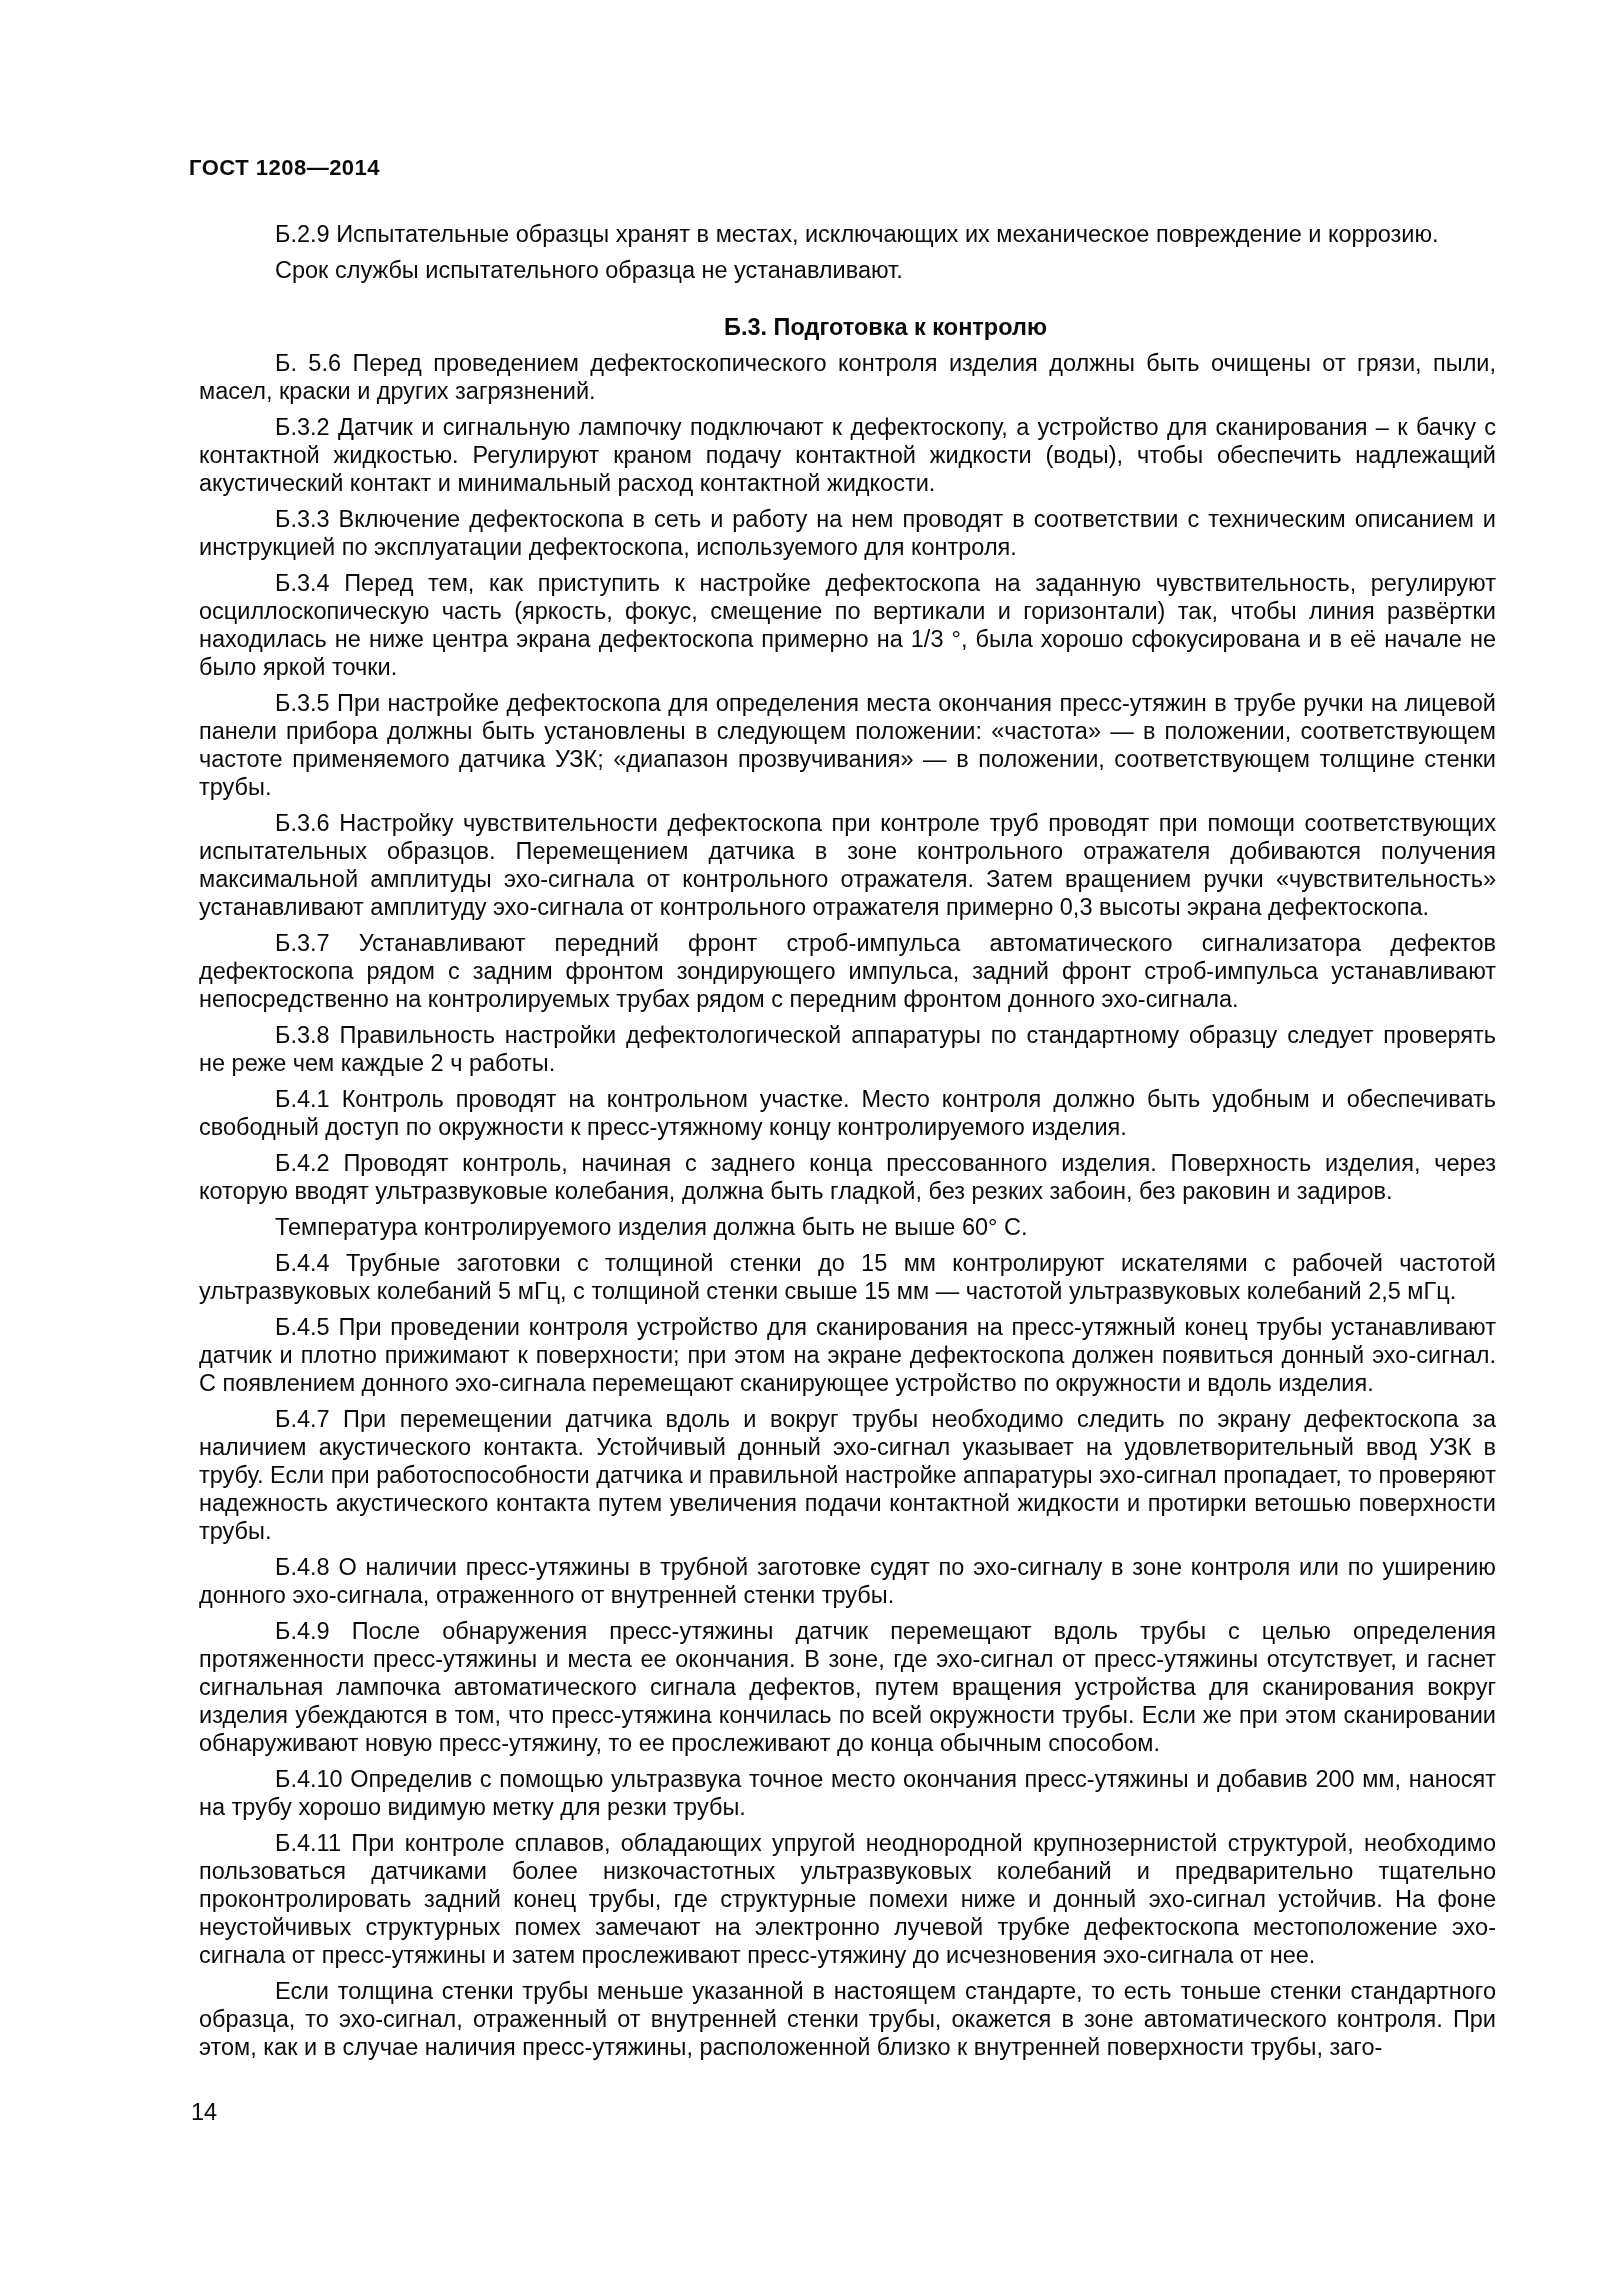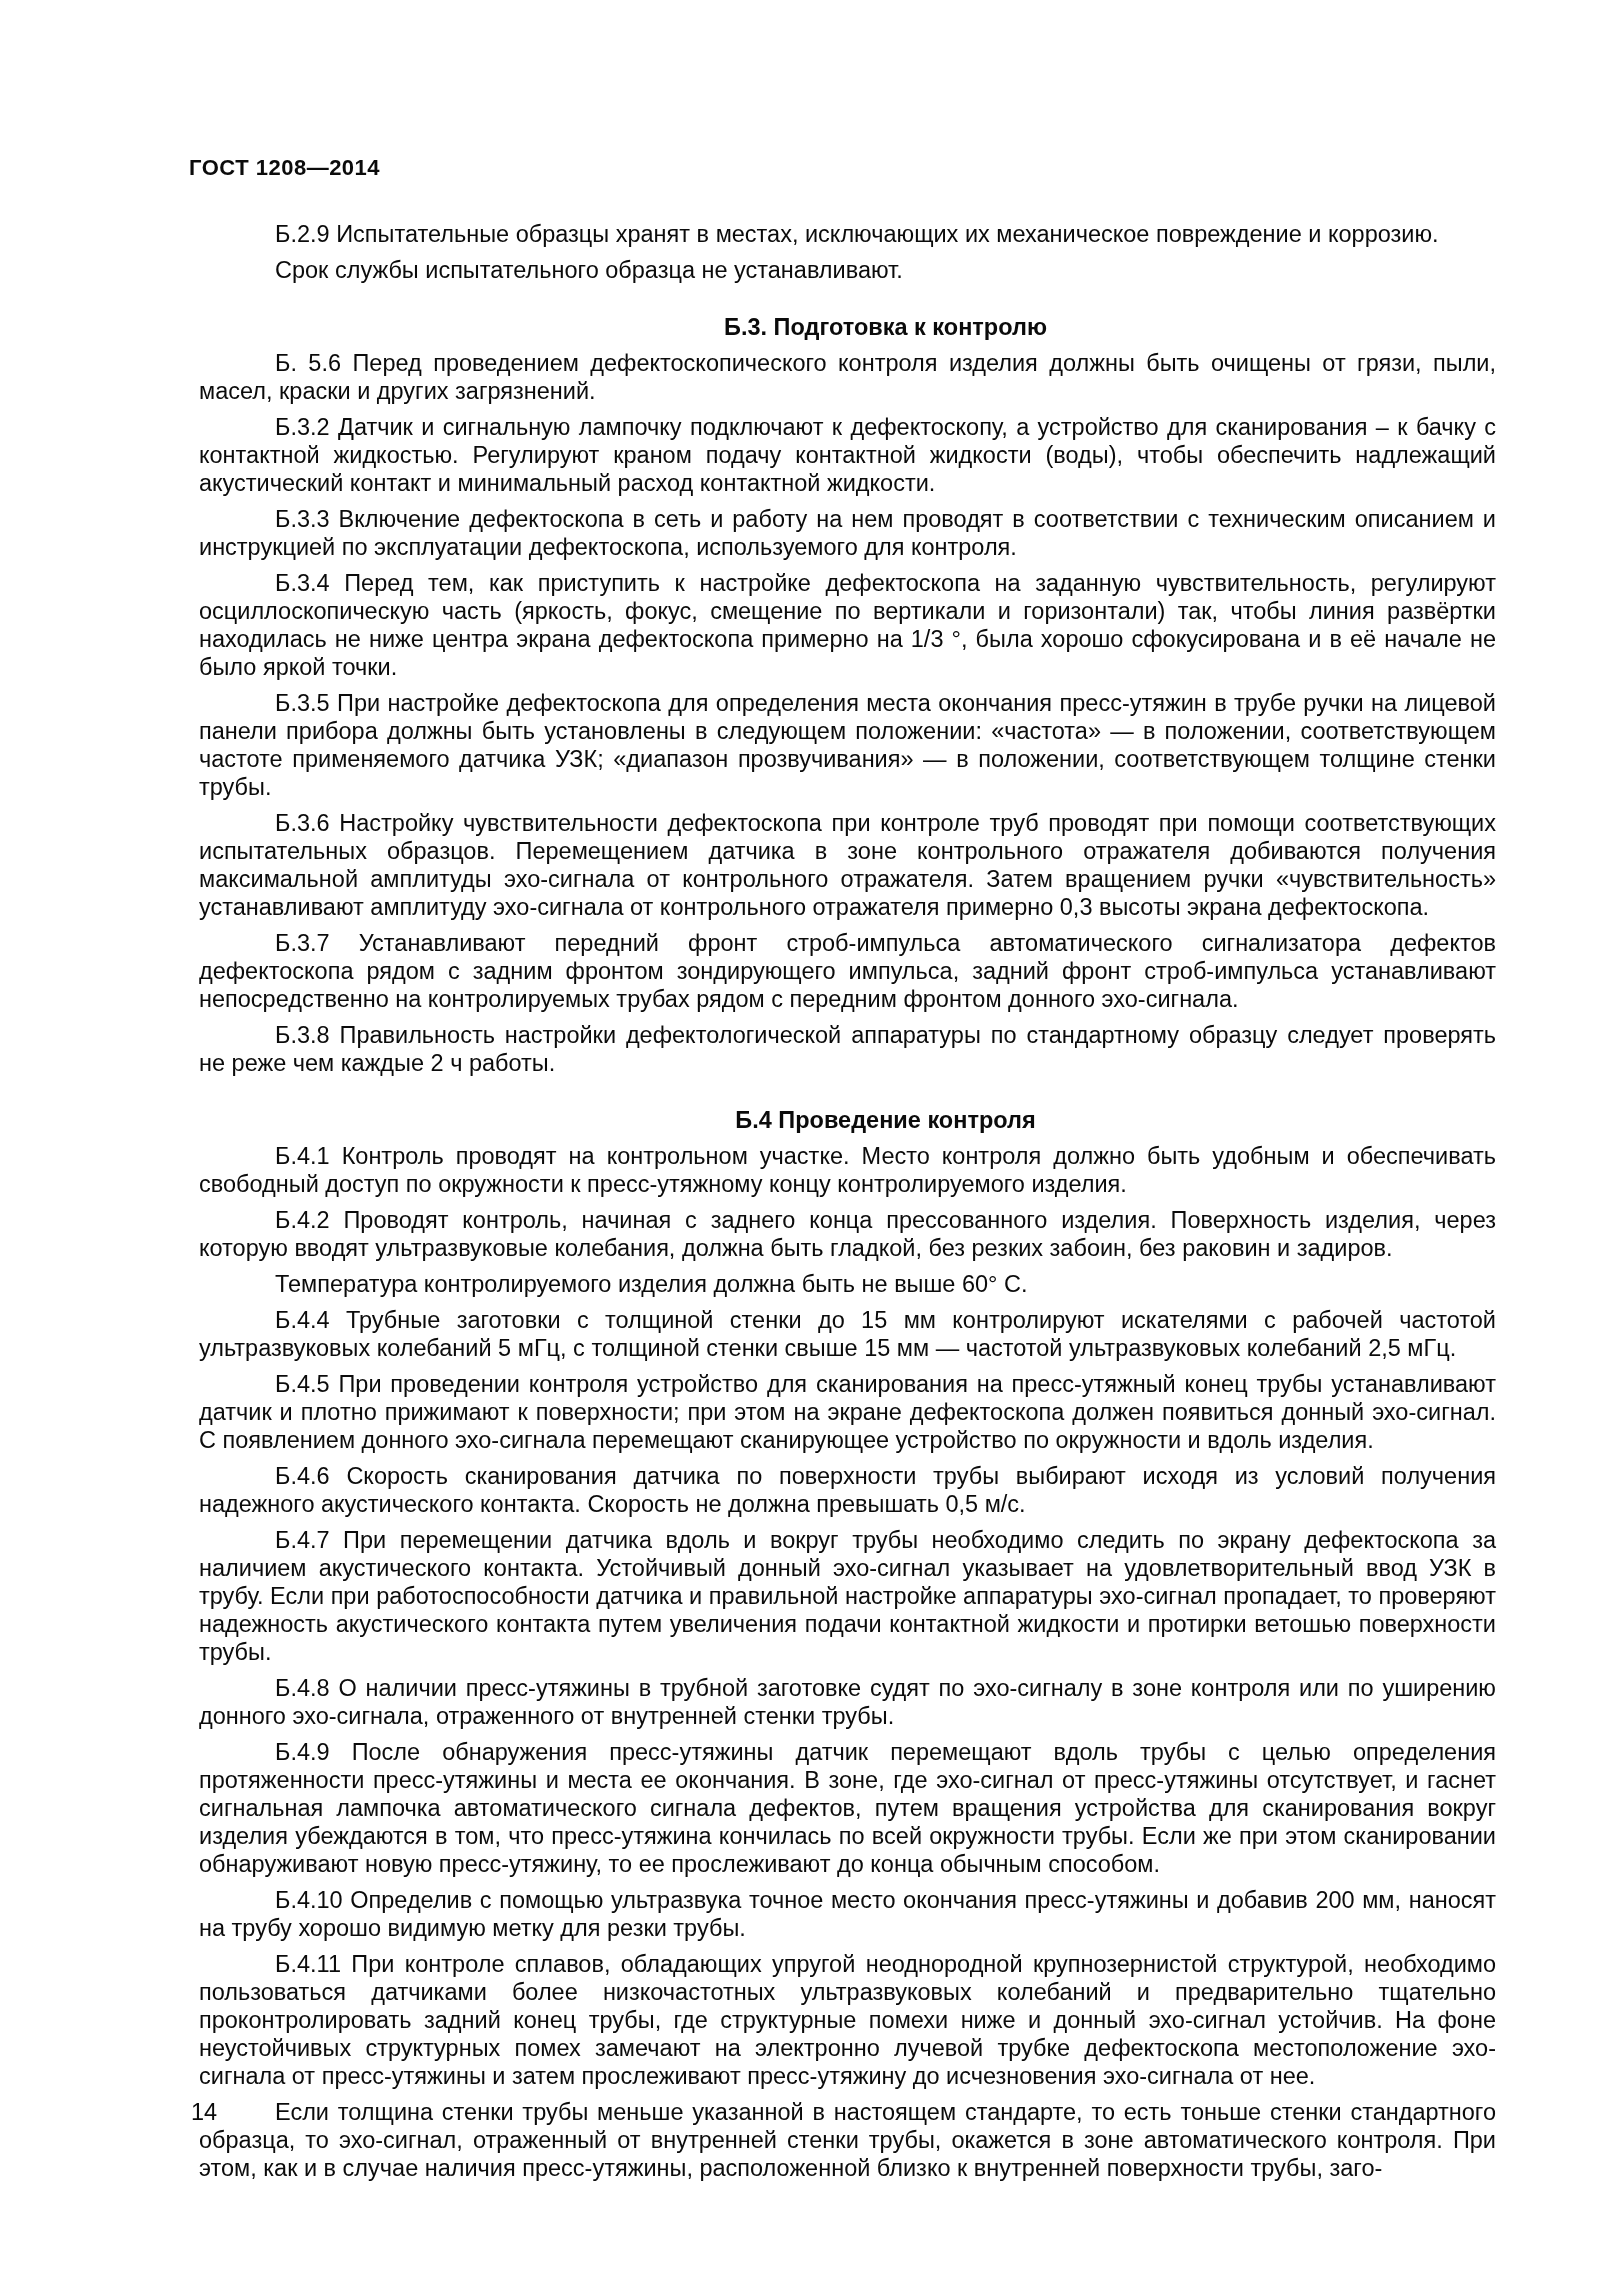--- a/index.html
+++ b/index.html
@@ -66,27 +66,25 @@
       <p class="para">Срок службы испытательного образца не устанавливают.</p>
       <p class="heading">Б.3. Подготовка к контролю</p>
       <p class="para">Б. 5.6 Перед проведением дефектоскопического контроля изделия должны быть очищены от грязи, пыли, масел, краски и других загрязнений.</p>
       <p class="para">Б.3.2 Датчик и сигнальную лампочку подключают к дефектоскопу, а устройство для сканирования – к бачку с контактной жидкостью. Регулируют краном подачу контактной жидкости (воды), чтобы обеспечить надлежащий акустический контакт и минимальный расход контактной жидкости.</p>
       <p class="para">Б.3.3 Включение дефектоскопа в сеть и работу на нем проводят в соответствии с техническим описанием и инструкцией по эксплуатации дефектоскопа, используемого для контроля.</p>
       <p class="para">Б.3.4 Перед тем, как приступить к настройке дефектоскопа на заданную чувствительность, регулируют осциллоскопическую часть (яркость, фокус, смещение по вертикали и горизонтали) так, чтобы линия развёртки находилась не ниже центра экрана дефектоскопа примерно на 1/3 °, была хорошо сфокусирована и в её начале не было яркой точки.</p>
       <p class="para">Б.3.5 При настройке дефектоскопа для определения места окончания пресс-утяжин в трубе ручки на лицевой панели прибора должны быть установлены в следующем положении: «частота» — в положении, соответствующем частоте применяемого датчика УЗК; «диапазон прозвучивания» — в положении, соответствующем толщине стенки трубы.</p>
       <p class="para">Б.3.6 Настройку чувствительности дефектоскопа при контроле труб проводят при помощи соответствующих испытательных образцов. Перемещением датчика в зоне контрольного отражателя добиваются получения максимальной амплитуды эхо-сигнала от контрольного отражателя. Затем вращением ручки «чувствительность» устанавливают амплитуду эхо-сигнала от контрольного отражателя примерно 0,3 высоты экрана дефектоскопа.</p>
       <p class="para">Б.3.7 Устанавливают передний фронт строб-импульса автоматического сигнализатора дефектов дефектоскопа рядом с задним фронтом зондирующего импульса, задний фронт строб-импульса устанавливают непосредственно на контролируемых трубах рядом с передним фронтом донного эхо-сигнала.</p>
       <p class="para">Б.3.8 Правильность настройки дефектологической аппаратуры по стандартному образцу следует проверять не реже чем каждые 2 ч работы.</p>
-      <p class="heading">Б.4 Проведение контроля</p>
       <p class="para">Б.4.1 Контроль проводят на контрольном участке. Место контроля должно быть удобным и обеспечивать свободный доступ по окружности к пресс-утяжному концу контролируемого изделия.</p>
       <p class="para">Б.4.2 Проводят контроль, начиная с заднего конца прессованного изделия. Поверхность изделия, через которую вводят ультразвуковые колебания, должна быть гладкой, без резких забоин, без раковин и задиров.</p>
       <p class="para">Температура контролируемого изделия должна быть не выше 60° С.</p>
       <p class="para">Б.4.4 Трубные заготовки с толщиной стенки до 15 мм контролируют искателями с рабочей частотой ультразвуковых колебаний 5 мГц, с толщиной стенки свыше 15 мм — частотой ультразвуковых колебаний 2,5 мГц.</p>
       <p class="para">Б.4.5 При проведении контроля устройство для сканирования на пресс-утяжный конец трубы устанавливают датчик и плотно прижимают к поверхности; при этом на экране дефектоскопа должен появиться донный эхо-сигнал. С появлением донного эхо-сигнала перемещают сканирующее устройство по окружности и вдоль изделия.</p>
-      <p class="para">Б.4.6 Скорость сканирования датчика по поверхности трубы выбирают исходя из условий получения надежного акустического контакта. Скорость не должна превышать 0,5 м/с.</p>
       <p class="para">Б.4.7 При перемещении датчика вдоль и вокруг трубы необходимо следить по экрану дефектоскопа за наличием акустического контакта. Устойчивый донный эхо-сигнал указывает на удовлетворительный ввод УЗК в трубу. Если при работоспособности датчика и правильной настройке аппаратуры эхо-сигнал пропадает, то проверяют надежность акустического контакта путем увеличения подачи контактной жидкости и протирки ветошью поверхности трубы.</p>
       <p class="para">Б.4.8 О наличии пресс-утяжины в трубной заготовке судят по эхо-сигналу в зоне контроля или по уширению донного эхо-сигнала, отраженного от внутренней стенки трубы.</p>
       <p class="para">Б.4.9 После обнаружения пресс-утяжины датчик перемещают вдоль трубы с целью определения протяженности пресс-утяжины и места ее окончания. В зоне, где эхо-сигнал от пресс-утяжины отсутствует, и гаснет сигнальная лампочка автоматического сигнала дефектов, путем вращения устройства для сканирования вокруг изделия убеждаются в том, что пресс-утяжина кончилась по всей окружности трубы. Если же при этом сканировании обнаруживают новую пресс-утяжину, то ее прослеживают до конца обычным способом.</p>
       <p class="para">Б.4.10 Определив с помощью ультразвука точное место окончания пресс-утяжины и добавив 200 мм, наносят на трубу хорошо видимую метку для резки трубы.</p>
       <p class="para">Б.4.11 При контроле сплавов, обладающих упругой неоднородной крупнозернистой структурой, необходимо пользоваться датчиками более низкочастотных ультразвуковых колебаний и предварительно тщательно проконтролировать задний конец трубы, где структурные помехи ниже и донный эхо-сигнал устойчив. На фоне неустойчивых структурных помех замечают на электронно лучевой трубке дефектоскопа местоположение эхо-сигнала от пресс-утяжины и затем прослеживают пресс-утяжину до исчезновения эхо-сигнала от нее.</p>
       <p class="para">Если толщина стенки трубы меньше указанной в настоящем стандарте, то есть тоньше стенки стандартного образца, то эхо-сигнал, отраженный от внутренней стенки трубы, окажется в зоне автоматического контроля. При этом, как и в случае наличия пресс-утяжины, расположенной близко к внутренней поверхности трубы, заго-</p>
     </div>
 
   <div class="page-number">14</div>
 </div>

